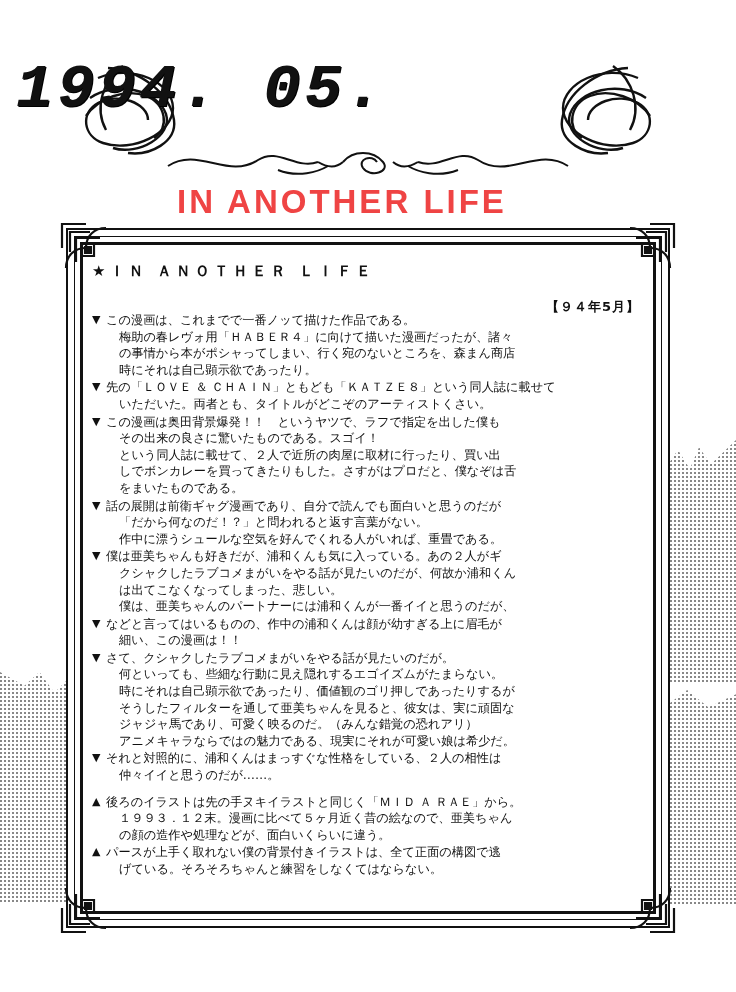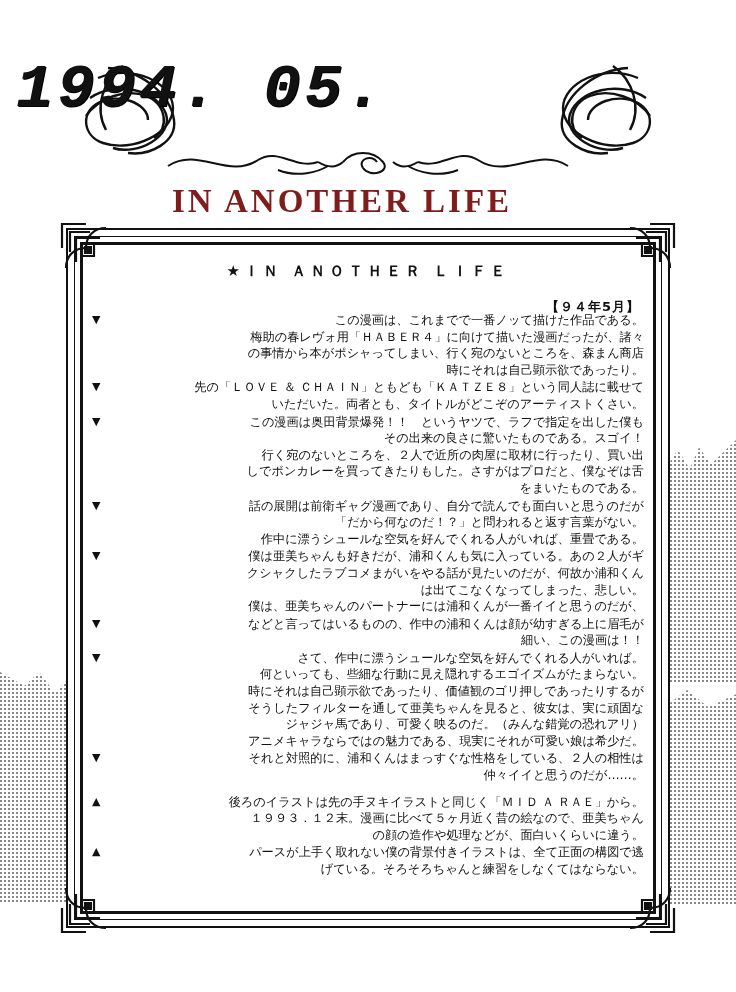--- a/index.html
+++ b/index.html
@@ -39,25 +39,25 @@
     letter-spacing: 4px;
     color: #111;
     text-shadow: 1px 1px 0 #000;
   }
   .subtitle {
     position: absolute;
     top: 155px;
     left: 0;
     width: 684px;
     text-align: center;
-    font-family: Liberation Serif, serif;
+    font-family: Liberation Sans, sans-serif;
     font-weight: bold;
     font-size: 33px;
     letter-spacing: 3px;
-    color: #7f1d1d;
+    color: #ef4444;
   }
   .flourish {
     position: absolute;
     top: 30px;
     width: 120px;
     height: 110px;
   }
   .flourish.left { left: 78px; }
   .flourish.right { right: 78px; }
   .flourish-bottom {
@@ -109,21 +109,20 @@
     top: 262px;
     width: 552px;
     height: 636px;
     font-family: "DejaVu Sans", sans-serif;
     color: #111;
   }
   .head-row {
     position: relative;
     height: 24px;
     margin-bottom: 2px;
-    text-align: center;
   }
   .head-title {
     font-size: 15px;
     font-weight: bold;
     letter-spacing: 4px;
   }
   .date-badge {
     position: absolute;
     right: 4px;
     top: 20px;
@@ -142,21 +141,20 @@
   }
   .bullet {
     flex: 0 0 auto;
     width: 14px;
     font-size: 11px;
     line-height: 16.5px;
     color: #111;
   }
   .para-lines {
     flex: 1 1 auto;
-    text-align: right;
   }
   .line {
     font-size: 12.2px;
     line-height: 16.6px;
     white-space: pre;
     letter-spacing: 0px;
   }
   .line.indent { padding-left: 13px; }
   .spacer { height: 9px; }
 
@@ -315,21 +313,21 @@
           <div class="para-lines">
             <div class="line">先の「ＬＯＶＥ ＆ ＣＨＡＩＮ」ともども「ＫＡＴＺＥ８」という同人誌に載せて</div>
             <div class="line indent">いただいた。両者とも、タイトルがどこぞのアーティストくさい。</div>
           </div>
         </div>
         <div class="para">
           <div class="bullet">▼</div>
           <div class="para-lines">
             <div class="line">この漫画は奥田背景爆発！！　というヤツで、ラフで指定を出した僕も</div>
             <div class="line indent">その出来の良さに驚いたものである。スゴイ！</div>
-            <div class="line indent">行く宛のないところを、２人で近所の肉屋に取材に行ったり、買い出</div>
+            <div class="line indent">という同人誌に載せて、２人で近所の肉屋に取材に行ったり、買い出</div>
             <div class="line indent">しでボンカレーを買ってきたりもした。さすがはプロだと、僕なぞは舌</div>
             <div class="line indent">をまいたものである。</div>
           </div>
         </div>
         <div class="para">
           <div class="bullet">▼</div>
           <div class="para-lines">
             <div class="line">話の展開は前衛ギャグ漫画であり、自分で読んでも面白いと思うのだが</div>
             <div class="line indent">「だから何なのだ！？」と問われると返す言葉がない。</div>
             <div class="line indent">作中に漂うシュールな空気を好んでくれる人がいれば、重畳である。</div>
@@ -347,21 +345,21 @@
         <div class="para">
           <div class="bullet">▼</div>
           <div class="para-lines">
             <div class="line">などと言ってはいるものの、作中の浦和くんは顔が幼すぎる上に眉毛が</div>
             <div class="line indent">細い、この漫画は！！</div>
           </div>
         </div>
         <div class="para">
           <div class="bullet">▼</div>
           <div class="para-lines">
-            <div class="line">さて、作中に漂うシュールな空気を好んでくれる人がいれば。</div>
+            <div class="line">さて、クシャクしたラブコメまがいをやる話が見たいのだが。</div>
             <div class="line indent">何といっても、些細な行動に見え隠れするエゴイズムがたまらない。</div>
             <div class="line indent">時にそれは自己顕示欲であったり、価値観のゴリ押しであったりするが</div>
             <div class="line indent">そうしたフィルターを通して亜美ちゃんを見ると、彼女は、実に頑固な</div>
             <div class="line indent">ジャジャ馬であり、可愛く映るのだ。（みんな錯覚の恐れアリ）</div>
             <div class="line indent">アニメキャラならではの魅力である、現実にそれが可愛い娘は希少だ。</div>
           </div>
         </div>
         <div class="para">
           <div class="bullet">▼</div>
           <div class="para-lines">

